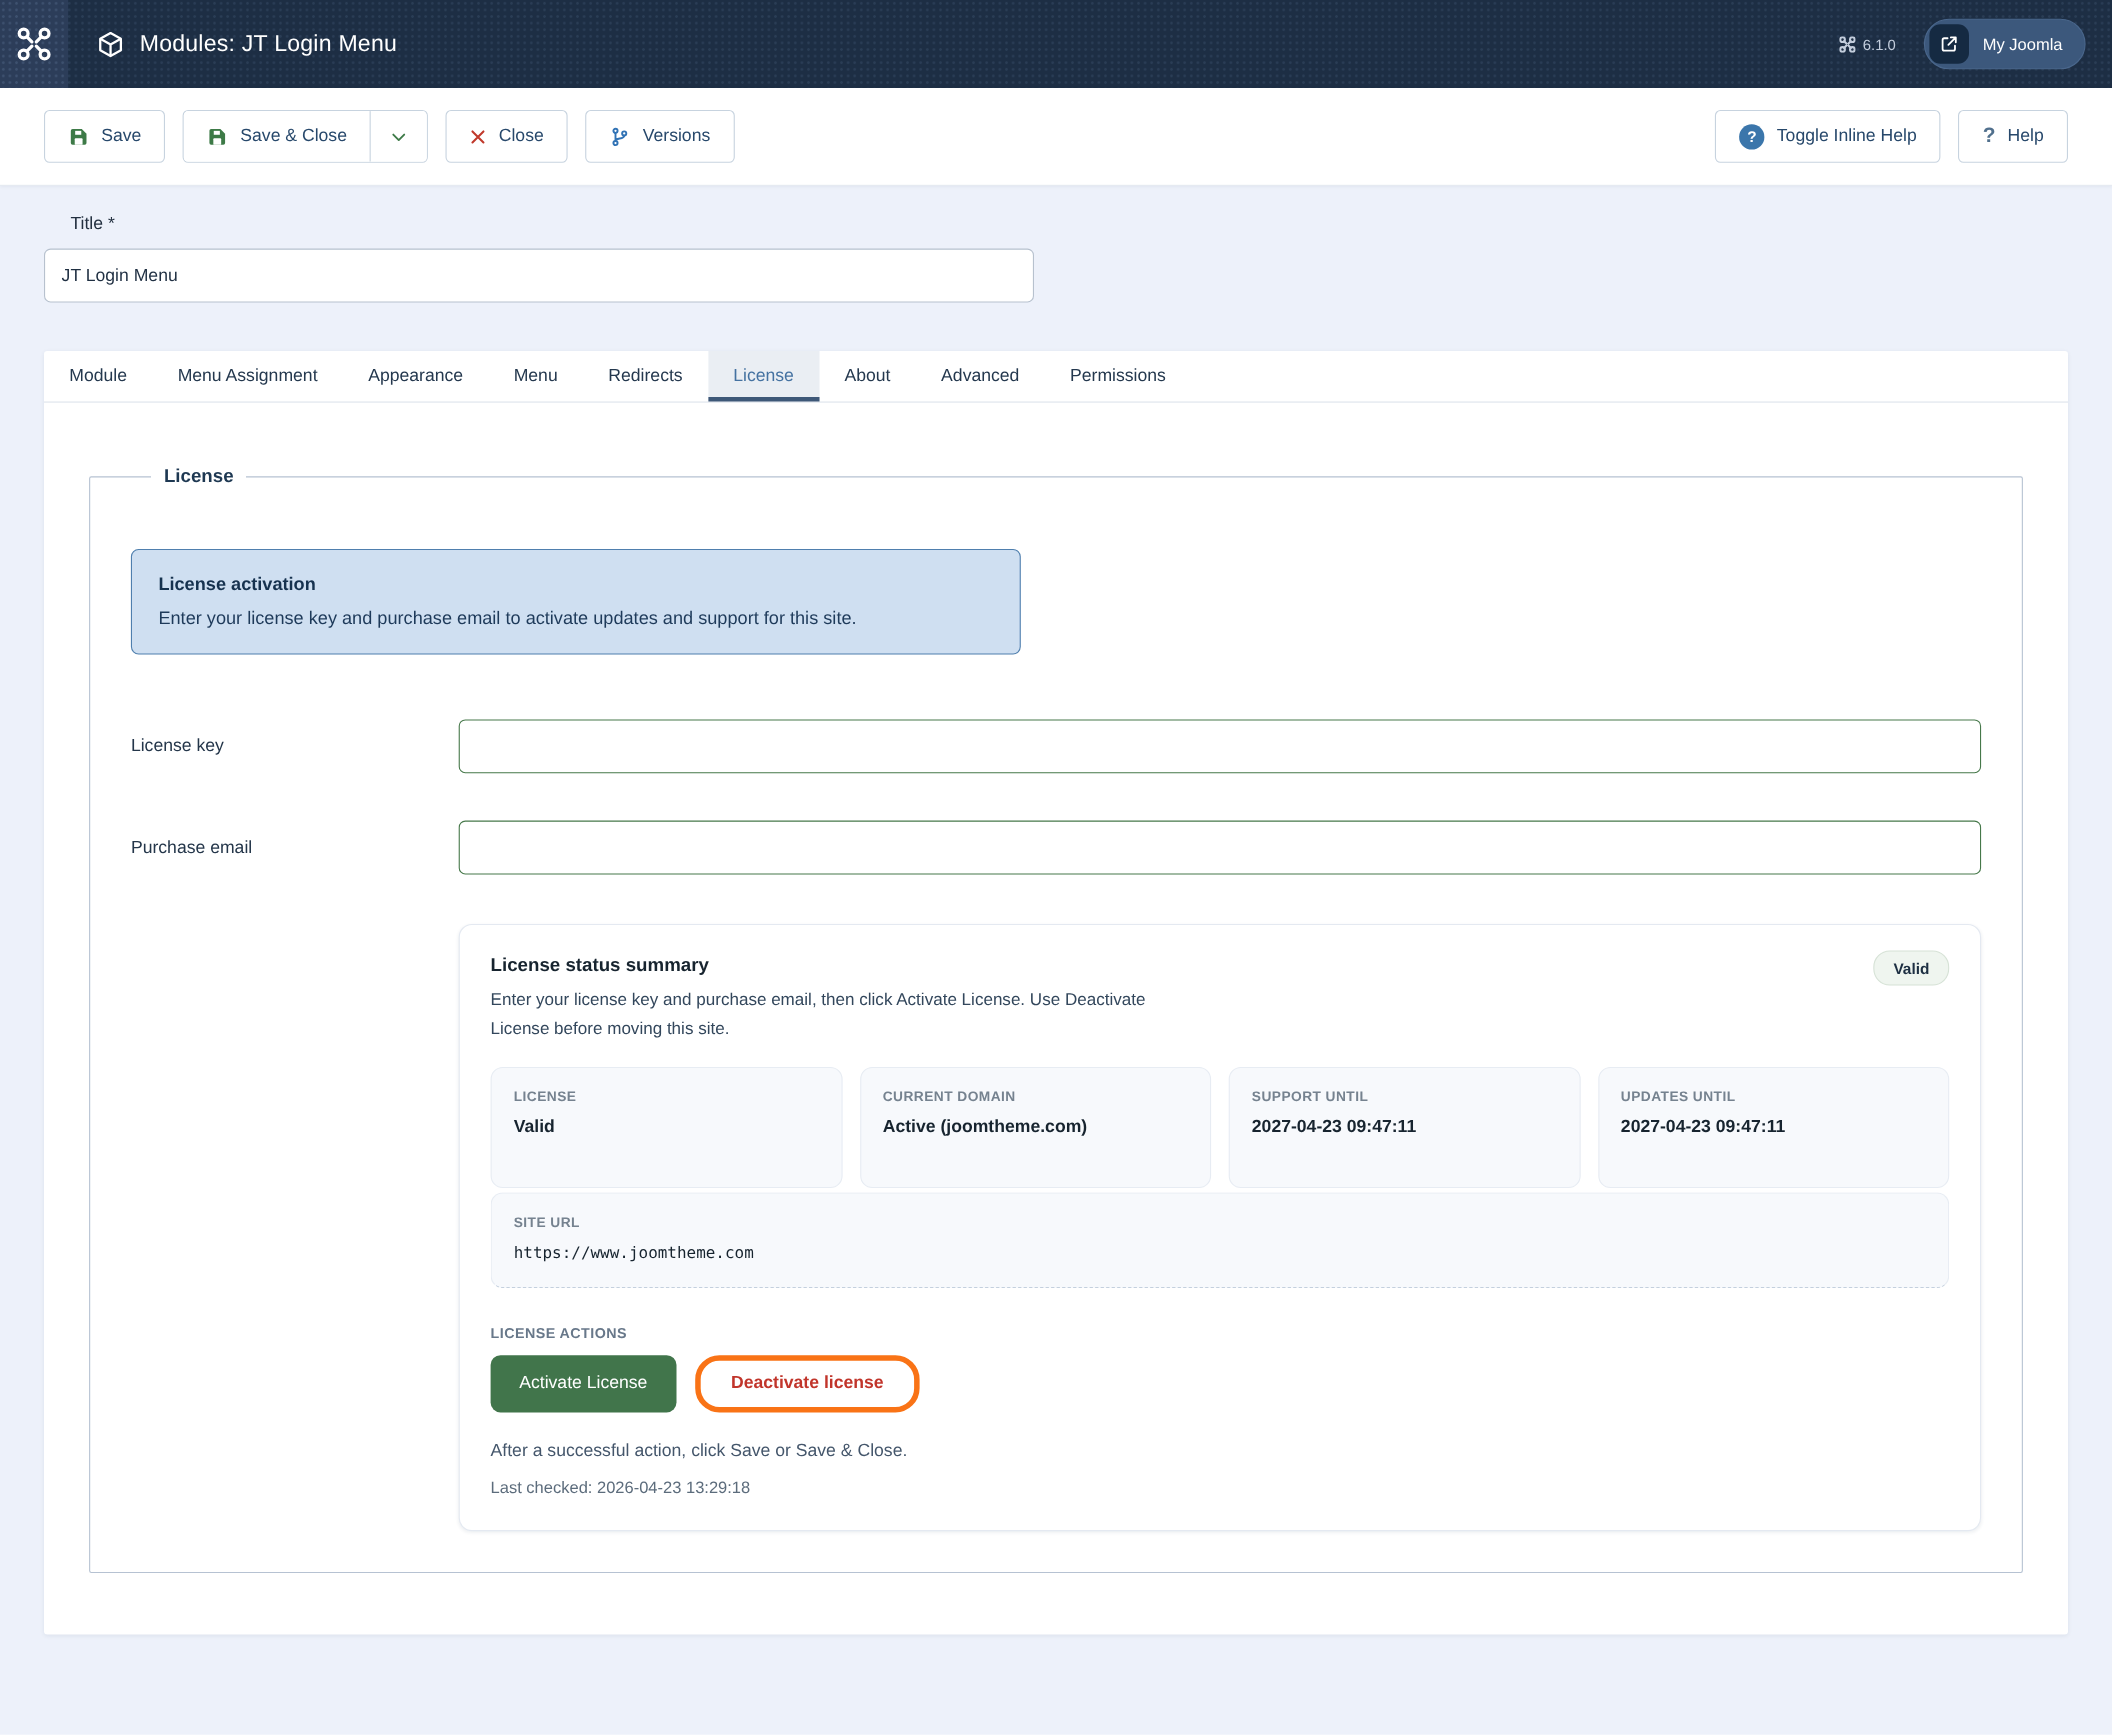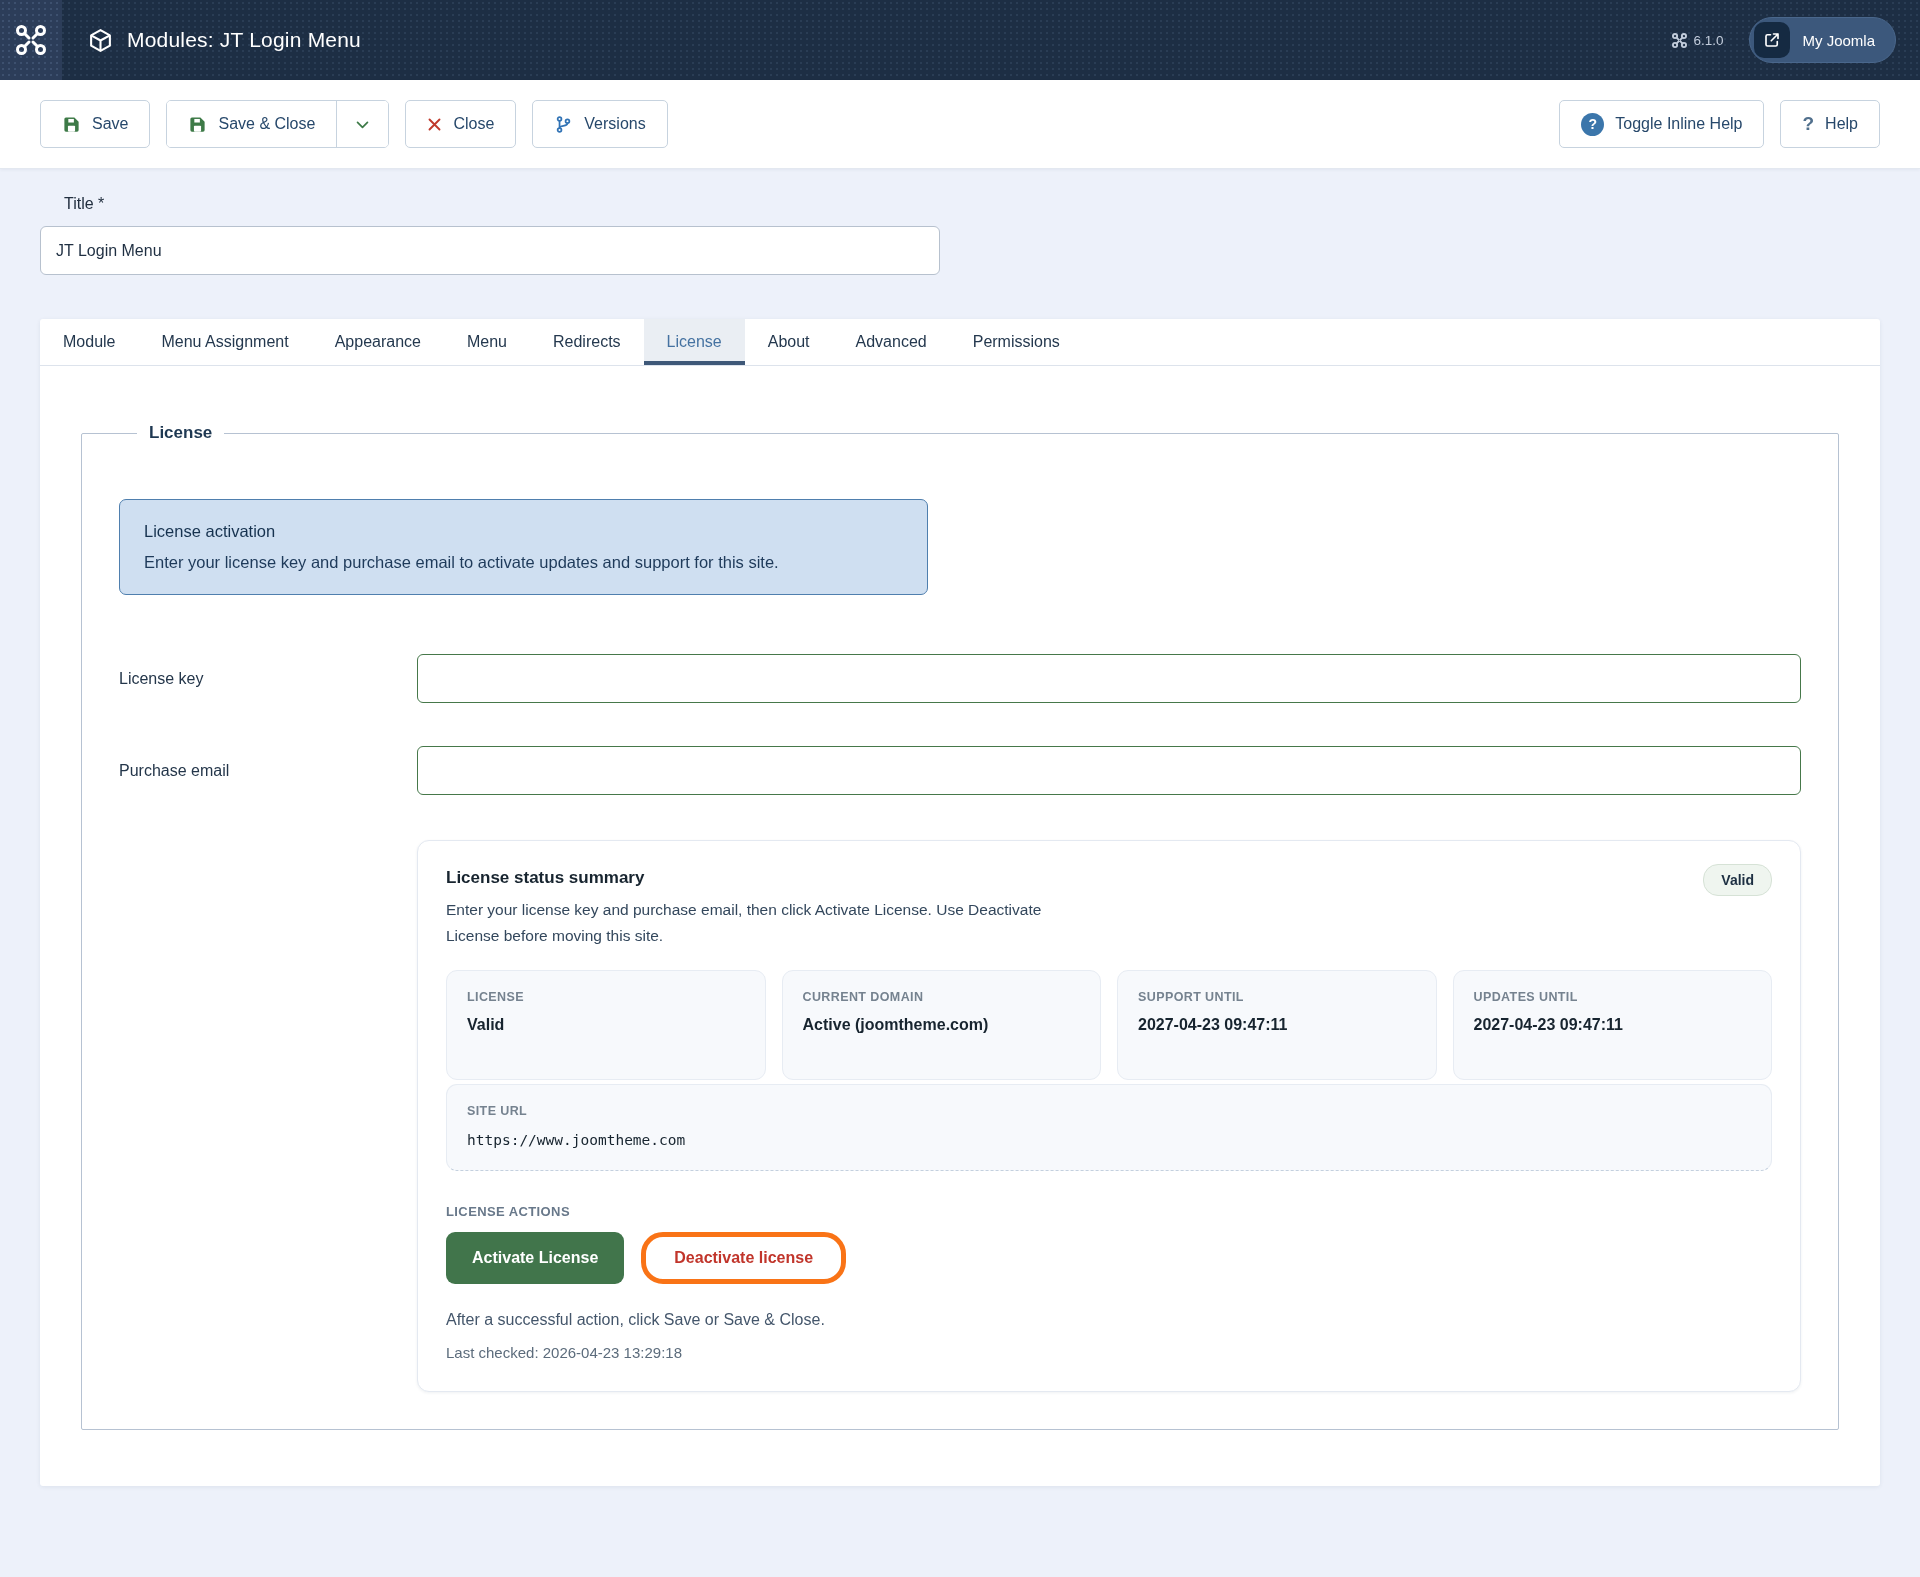--- a/index.html
+++ b/index.html
@@ -148,21 +148,21 @@
   }
 
   .alert-info {
     margin-top: 56px;
     width: 809px;
     background: #cfdff1;
     border: 1px solid #4f7fae;
     border-radius: 7px;
     padding: 22px 24px;
   }
-  .alert-info .alert-title { font-size: 16.5px; font-weight: normal; color: #16324f; }
+  .alert-info .alert-title { font-size: 16.5px; font-weight: bold; color: #16324f; }
   .alert-info .alert-body { margin-top: 12px; font-size: 16.5px; color: #1e3a5a; }
 
   .form-row {
     display: grid;
     grid-template-columns: 298px 1fr;
     align-items: center;
   }
   .form-row.r1 { margin-top: 59px; }
   .form-row.r2 { margin-top: 43px; }
   .form-row label { font-size: 16px; color: #24364a; }
@@ -249,21 +249,21 @@
     font-size: 13px;
     font-weight: bold;
     letter-spacing: 0.4px;
     color: #68788a;
     text-transform: uppercase;
   }
   .actions-row { margin-top: 13px; display: flex; gap: 17px; }
   .btn-activate {
     background: #41754b;
     color: #fff;
-    font-weight: bold;
+    font-weight: normal;
     font-size: 16px;
     border: none;
     border-radius: 9px;
     padding: 0 26px;
     height: 52px;
     cursor: pointer;
     font-family: "Liberation Sans", sans-serif;
   }
   .btn-deactivate {
     background: #fff;

